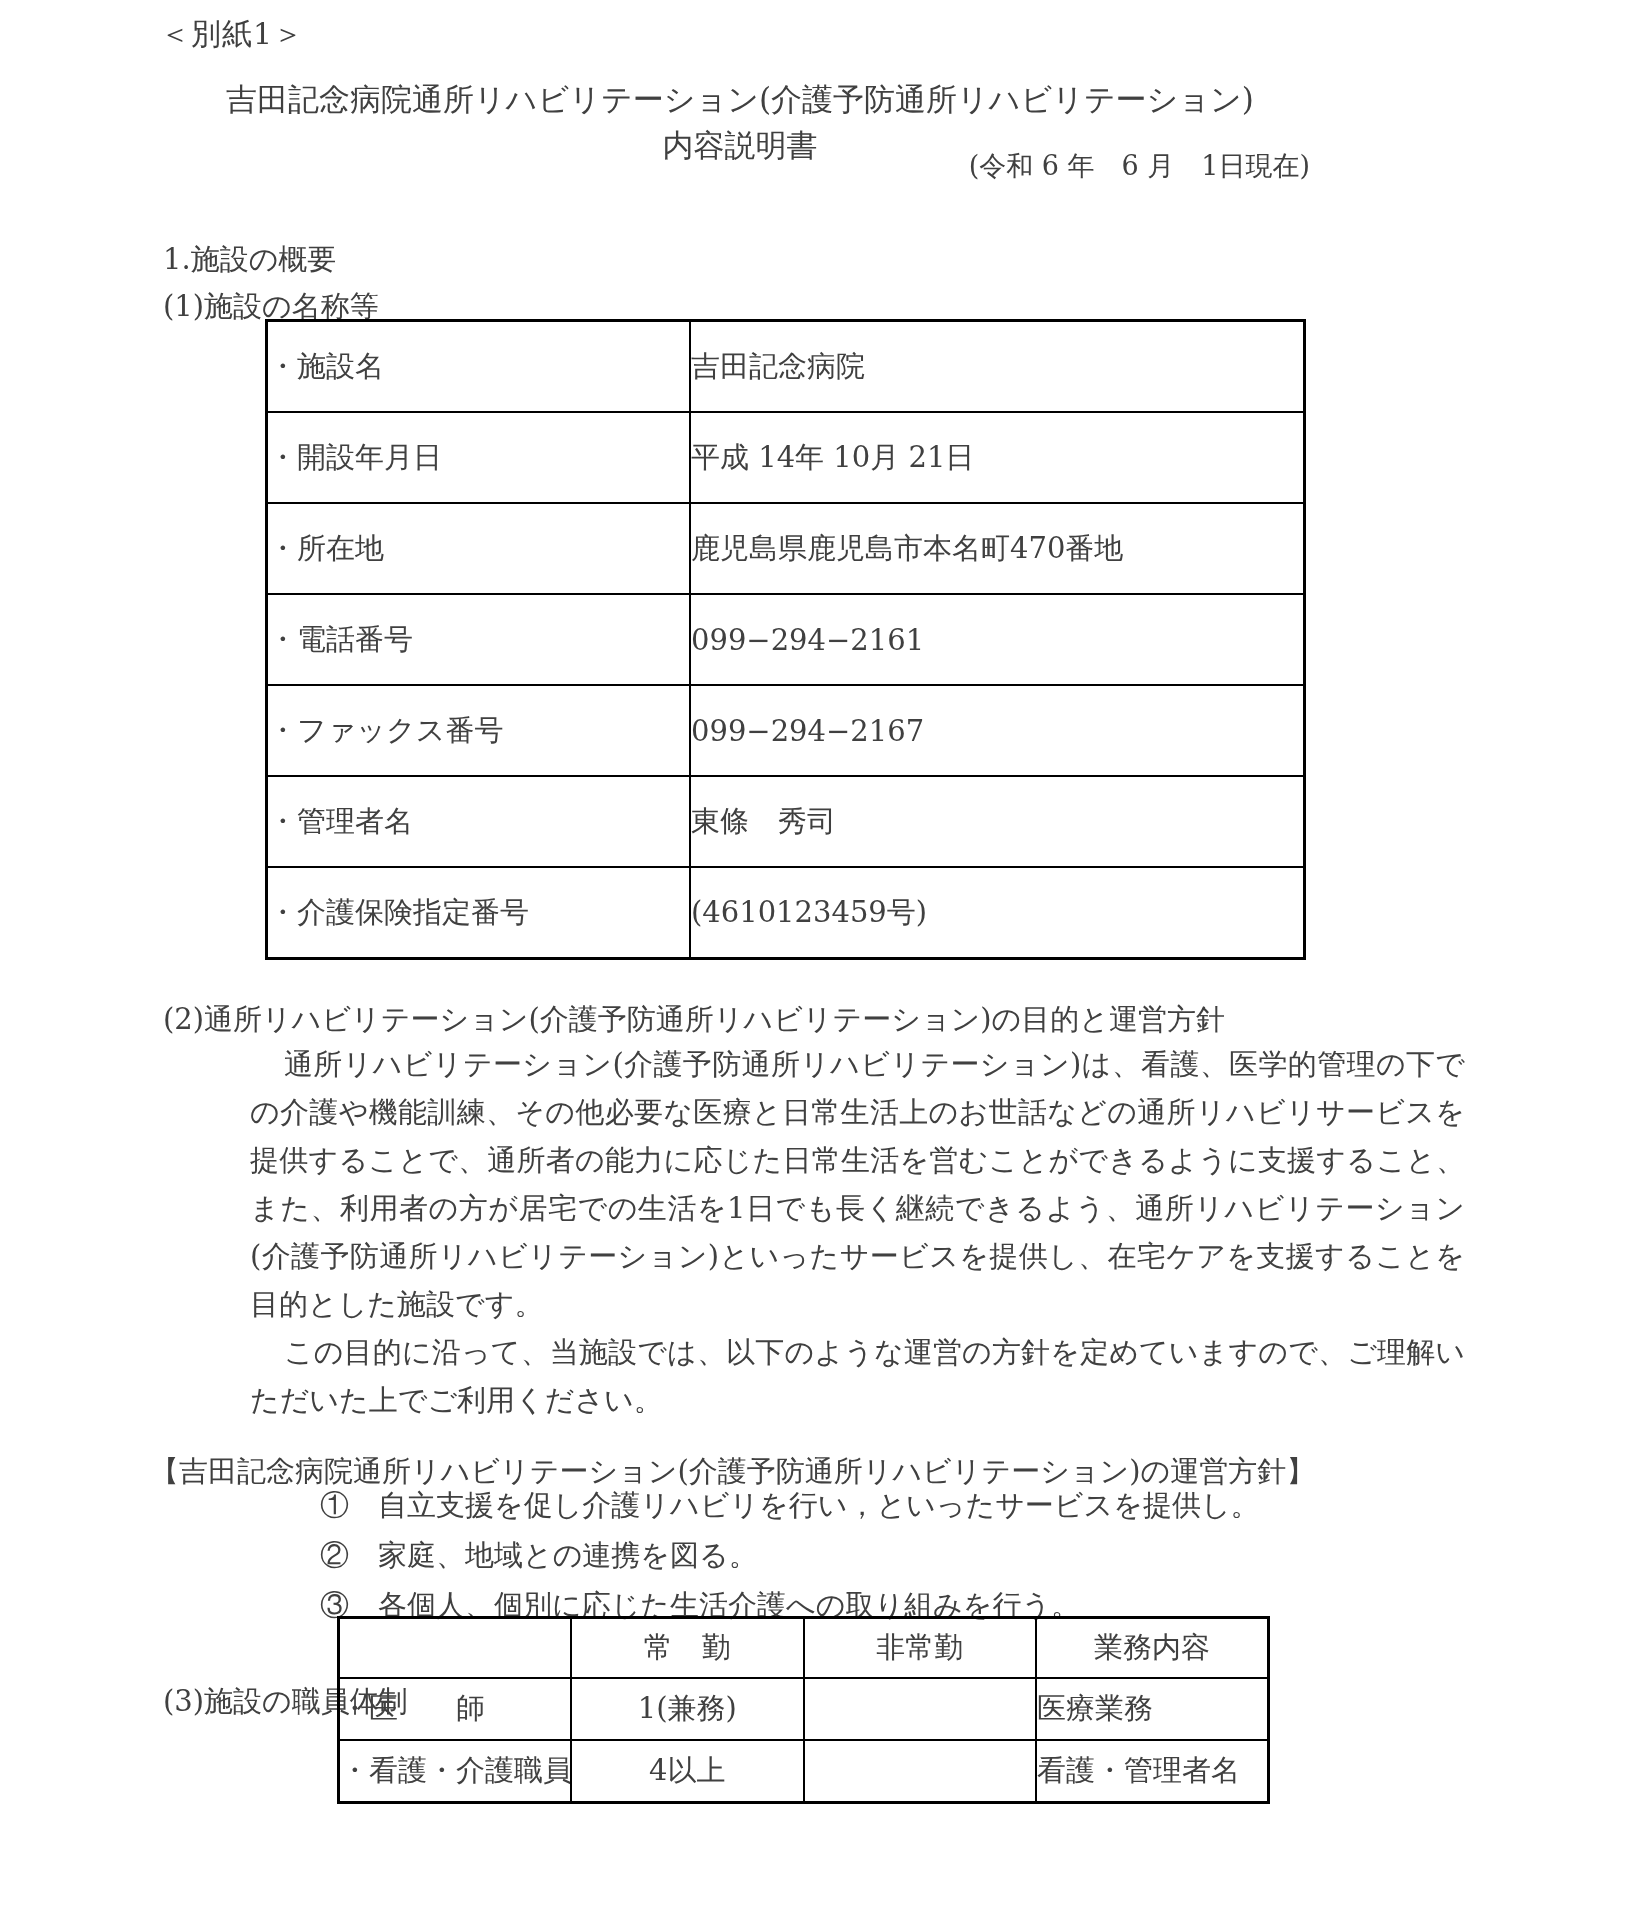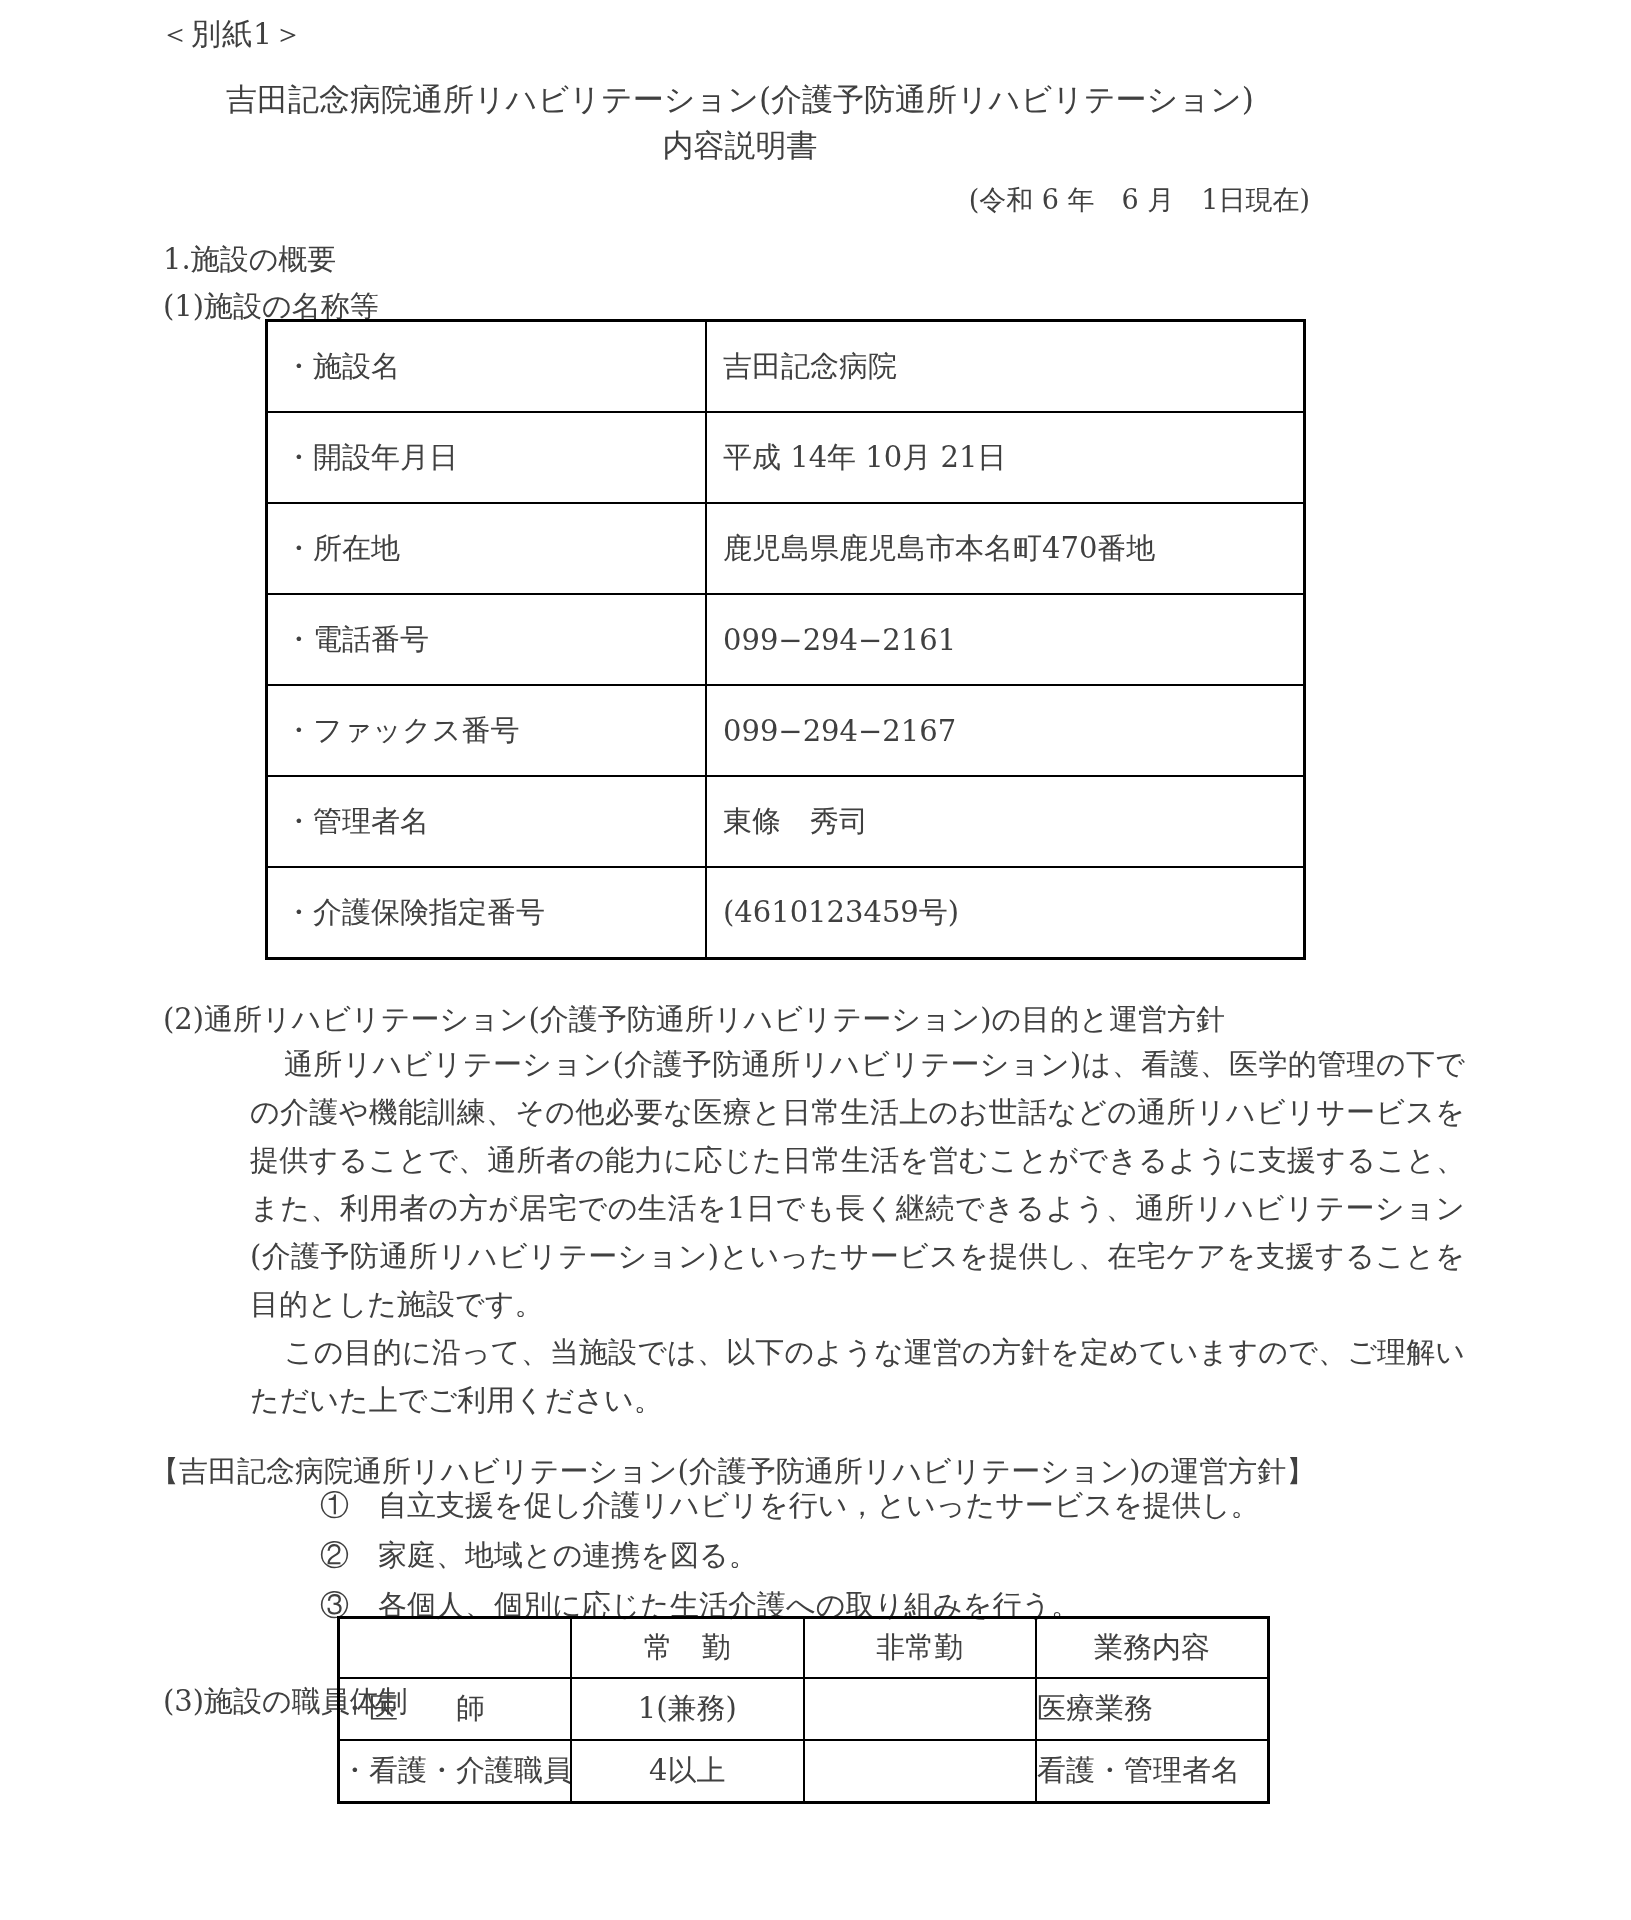--- a/index.html
+++ b/index.html
@@ -31,21 +31,21 @@
     text-align: center;
   }
   .title-line {
     font-size: 31px;
     line-height: 46px;
     white-space: nowrap;
   }
   .date-note {
     position: absolute;
     right: 321px;
-    top: 182px;
+    top: 148px;
     font-size: 27px;
     white-space: nowrap;
   }
   .h-sec {
     position: absolute;
     left: 163px;
     font-size: 29px;
     white-space: nowrap;
   }
   .h-sec.sec1   { top: 240px; }
@@ -67,21 +67,21 @@
     padding: 0;
     overflow: hidden;
     white-space: nowrap;
   }
   table.facility {
     left: 265px;
     top: 319px;
     width: 1041px;
     border: 3px solid #000;
   }
-  table.facility td { height: 89px; padding-left: 16px; }
+  table.facility td { height: 89px; }
   td.lab { width: 421px; padding-left: 20px; text-align: left; }
   td.val { padding-left: 45px; text-align: left; }
 
   .body-text {
     position: absolute;
     left: 250px;
     top: 1040px;
     width: 1215px;
     font-size: 29px;
     line-height: 48px;

